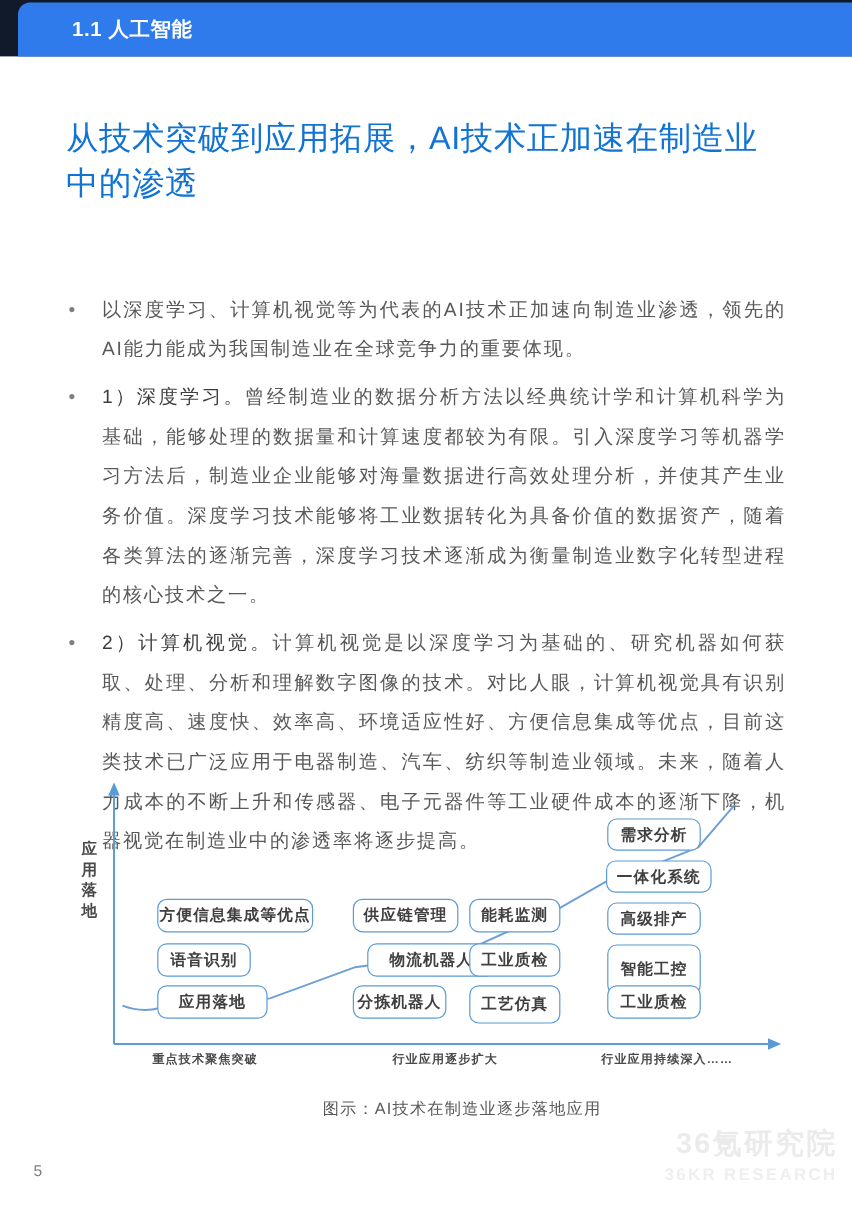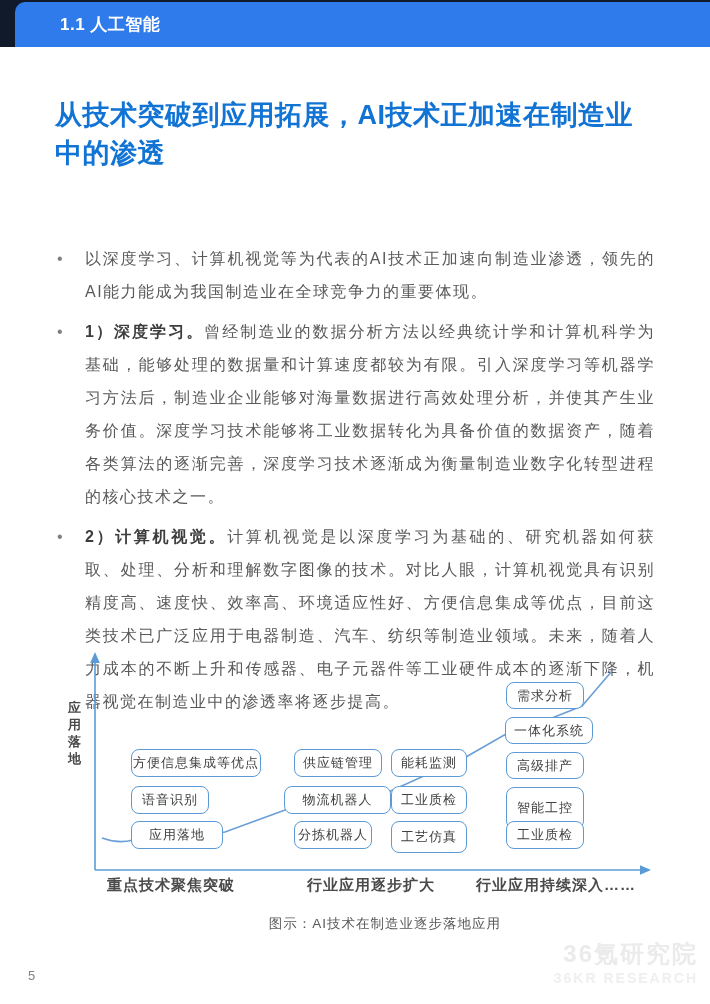--- a/index.html
+++ b/index.html
@@ -8,38 +8,38 @@
     font-family: "Liberation Sans", "DejaVu Sans", sans-serif;
     background:#ffffff; position:relative; width:710px; height:1004px; overflow:hidden;
   }
   
   .banner-bg { position:absolute; left:0; top:0; width:710px; height:47px; background:#101a2b; }
   .banner { position:absolute; left:3px; top:2px; right:0; bottom:0;
             background:#2f7bec; border-top-left-radius:10px; display:flex; align-items:center;margin-left:12px; }
   .banner-label { color:#ffffff; font-size:17px; font-weight:700; padding-left:45px; letter-spacing:0.5px; }
   
   .page-title { position:absolute; left:55px; top:96px; width:600px;
-                color:#1173d4; font-size:27px; font-weight:700; line-height:38px; letter-spacing:0.5px; }
+                color:#1173d4; font-size:27px; font-weight:400; line-height:38px; letter-spacing:0.5px; }
   
   .bullets { position:absolute; left:55px; top:200px; width:600px; list-style:none;margin-top:42px; }
   .bullets li { position:relative; padding-left:30px; font-size:16px; color:#595959;
                 line-height:33px; letter-spacing:1.5px; text-align:justify; margin-bottom:7px; }
   .bullets li::before { content:"\2022"; position:absolute; left:2px; top:0; color:#7f7f7f; letter-spacing:0; }
-  .lead { font-weight:700; color:#3d3d3d; }
+  .lead { font-weight:400; color:#3d3d3d; }
   
   .figure { position:absolute; left:60px; top:648px; width:650px; height:260px; }
   .figure svg { position:absolute; left:0; top:0; z-index:1; }
   .y-axis-label { position:absolute; left:8px; top:6px; width:16px; z-index:2;
                   font-size:13px; font-weight:700; color:#4a4a4a; line-height:17px;
                   word-break:break-all; text-align:left;margin-top:45px; }
   .node { position:absolute; z-index:2; background:#ffffff; border:1.5px solid #5b9bd5;
           border-radius:8px; display:flex; align-items:center; justify-content:center;
-          font-size:13px; font-weight:400; color:#404040; letter-spacing:1px; white-space:nowrap; }
+          font-size:13px; font-weight:700; color:#404040; letter-spacing:1px; white-space:nowrap; }
   .stage-label { position:absolute; z-index:2; top:228px; transform:translateX(-50%);
-                 font-size:15px; font-weight:700; color:#4a4a4a; letter-spacing:1px; white-space:nowrap; }
+                 font-size:10px; font-weight:700; color:#4a4a4a; letter-spacing:1px; white-space:nowrap; }
   
   .caption { position:absolute; left:60px; top:915px; width:650px; text-align:center;
              font-size:13.5px; color:#595959; letter-spacing:1px; }
   .watermark { position:absolute; right:12px; top:940px; text-align:right; z-index:0; }
   .watermark-cn { font-size:24px; font-weight:700; color:#ebebeb; letter-spacing:2px; line-height:28px; }
   .watermark-en { font-size:14px; font-weight:700; color:#efefef; letter-spacing:2px; line-height:20px; }
   .page-number { position:absolute; left:28px; top:968px; font-size:13px; color:#808080; }
 </style>
 </head>
 <body>
@@ -70,21 +70,21 @@
     <polygon points="591,222 580,217.2 580,226.8" fill="#5b9bd5"></polygon>
   </svg>
 
   <div class="y-axis-label">应用落地</div>
 
   <div class="node" style="left:71px;top:101px;width:130px;height:28px">方便信息集成等优点</div>
   <div class="node" style="left:71px;top:138px;width:78px;height:28px">语音识别</div>
   <div class="node" style="left:71px;top:173px;width:92px;height:28px">应用落地</div>
 
   <div class="node" style="left:234px;top:101px;width:88px;height:28px">供应链管理</div>
-  <div class="node" style="left:224px;top:138px;width:107px;height:28px">物流机器人</div>
+  <div class="node" style="left:246px;top:138px;width:107px;height:28px">物流机器人</div>
   <div class="node" style="left:234px;top:173px;width:78px;height:28px">分拣机器人</div>
   <div class="node" style="left:331px;top:101px;width:76px;height:28px">能耗监测</div>
   <div class="node" style="left:331px;top:138px;width:76px;height:28px">工业质检</div>
   <div class="node" style="left:331px;top:173px;width:76px;height:32px">工艺仿真</div>
 
   <div class="node" style="left:446px;top:34px;width:78px;height:27px">需求分析</div>
   <div class="node" style="left:445px;top:69px;width:88px;height:27px">一体化系统</div>
   <div class="node" style="left:446px;top:104px;width:78px;height:27px">高级排产</div>
   <div class="node" style="left:446px;top:139px;width:78px;height:42px">智能工控</div>
   <div class="node" style="left:446px;top:173px;width:78px;height:28px">工业质检</div>

